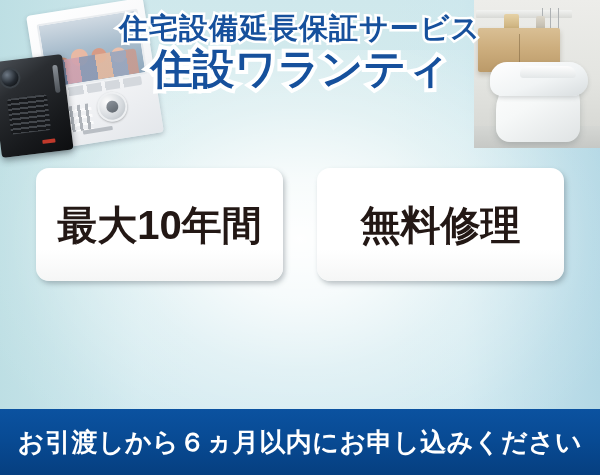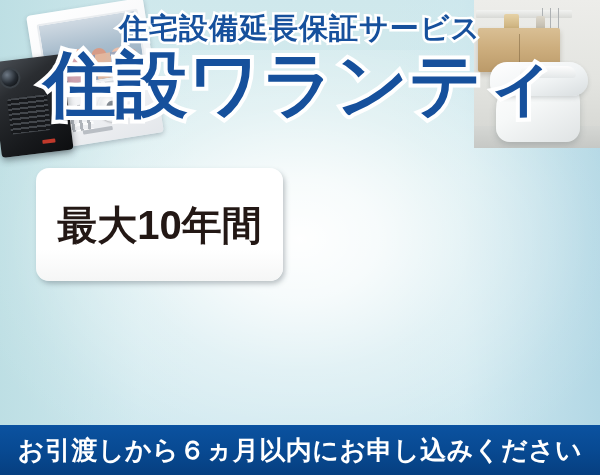--- a/index.html
+++ b/index.html
@@ -301,21 +301,21 @@
     line-height: 1;
     font-weight: 700;
     letter-spacing: 1px;
     color: #16509c;
     -webkit-text-stroke: 5px #ffffff;
     paint-order: stroke fill;
     margin: 0 0 5px 0;
     white-space: nowrap;
   }
   .title {
-    font-size: 72px;
+    font-size: 42px;
     line-height: 1.02;
     font-weight: 700;
     letter-spacing: 0px;
     color: #16509c;
     -webkit-text-stroke: 8px #ffffff;
     paint-order: stroke fill;
     margin: 0;
     white-space: nowrap;
   }
 
@@ -348,21 +348,21 @@
     line-height: 1;
     white-space: nowrap;
   }
 
   
   .bottom-bar {
     position: absolute;
     left: 0;
     right: 0;
     bottom: 0;
-    height: 50px;
+    height: 66px;
     background: linear-gradient(180deg, #0b52a0 0%, #084a93 48%, #063f80 100%);
     display: flex;
     align-items: center;
     justify-content: center;
     z-index: 6;
   }
   .bottom-text {
     color: #ffffff;
     font-size: 26px;
     font-weight: 700;
@@ -414,19 +414,22 @@
 
   <div class="headline">
     <p class="subtitle">住宅設備延長保証サービス</p>
     <h1 class="title">住設ワランティ</h1>
   </div>
 
   <div class="cards">
     <div class="card">
       <span class="card-label">最大10年間</span>
     </div>
+    <div class="card">
+      <span class="card-label">無料修理</span>
+    </div>
   </div>
 
   <div class="bottom-bar">
     <span class="bottom-text">お引渡しから６ヵ月以内にお申し込みください</span>
   </div>
 
 </div>
 
 </body></html>

